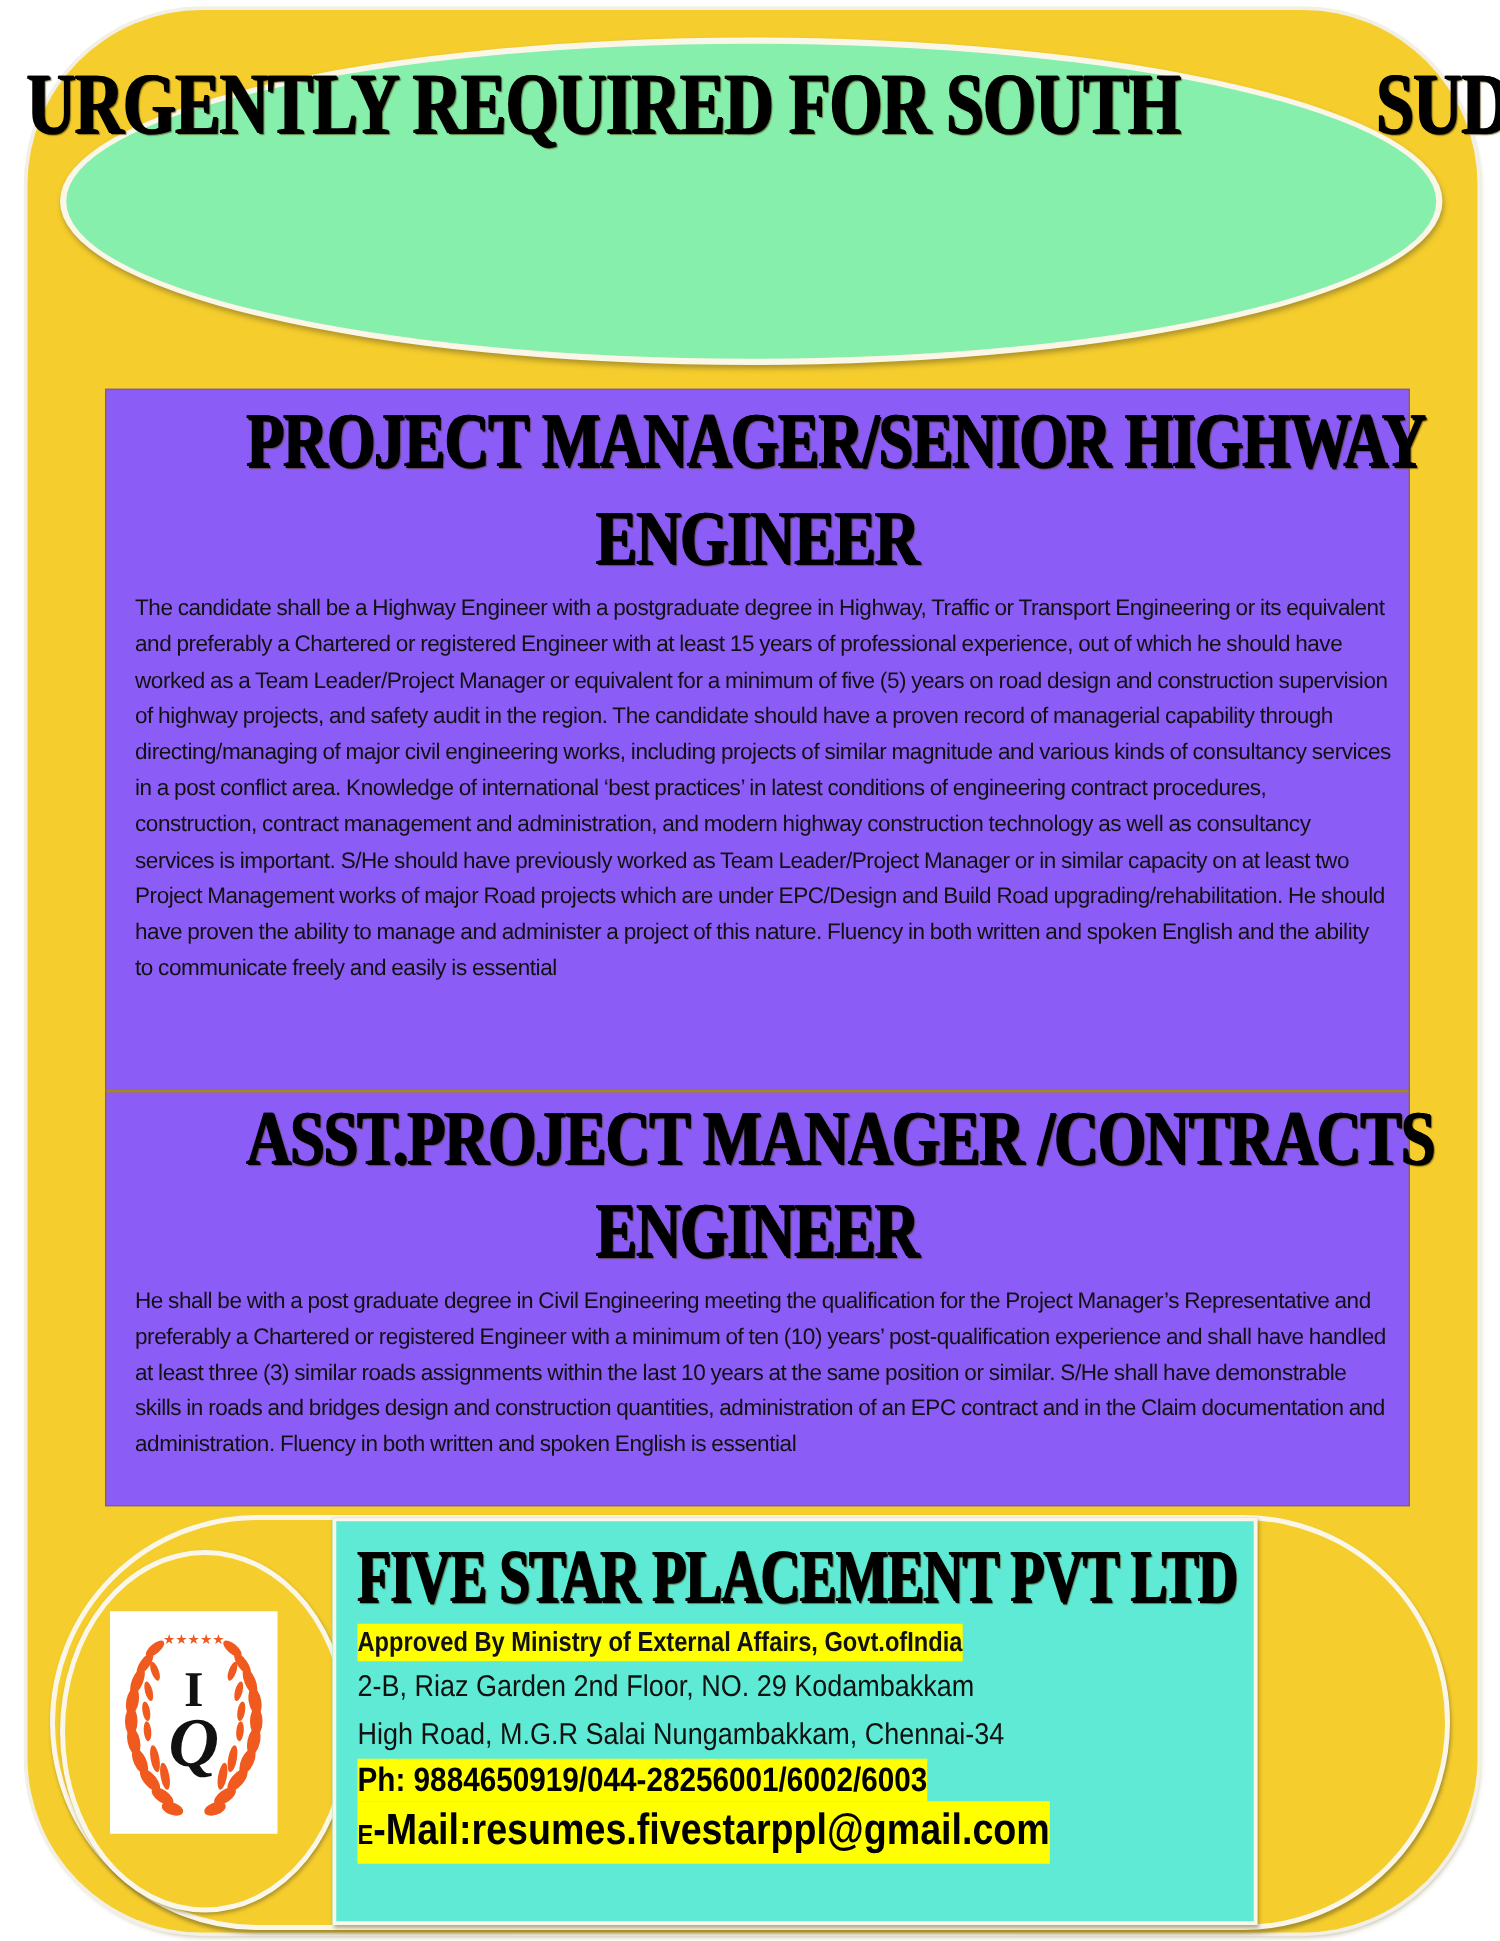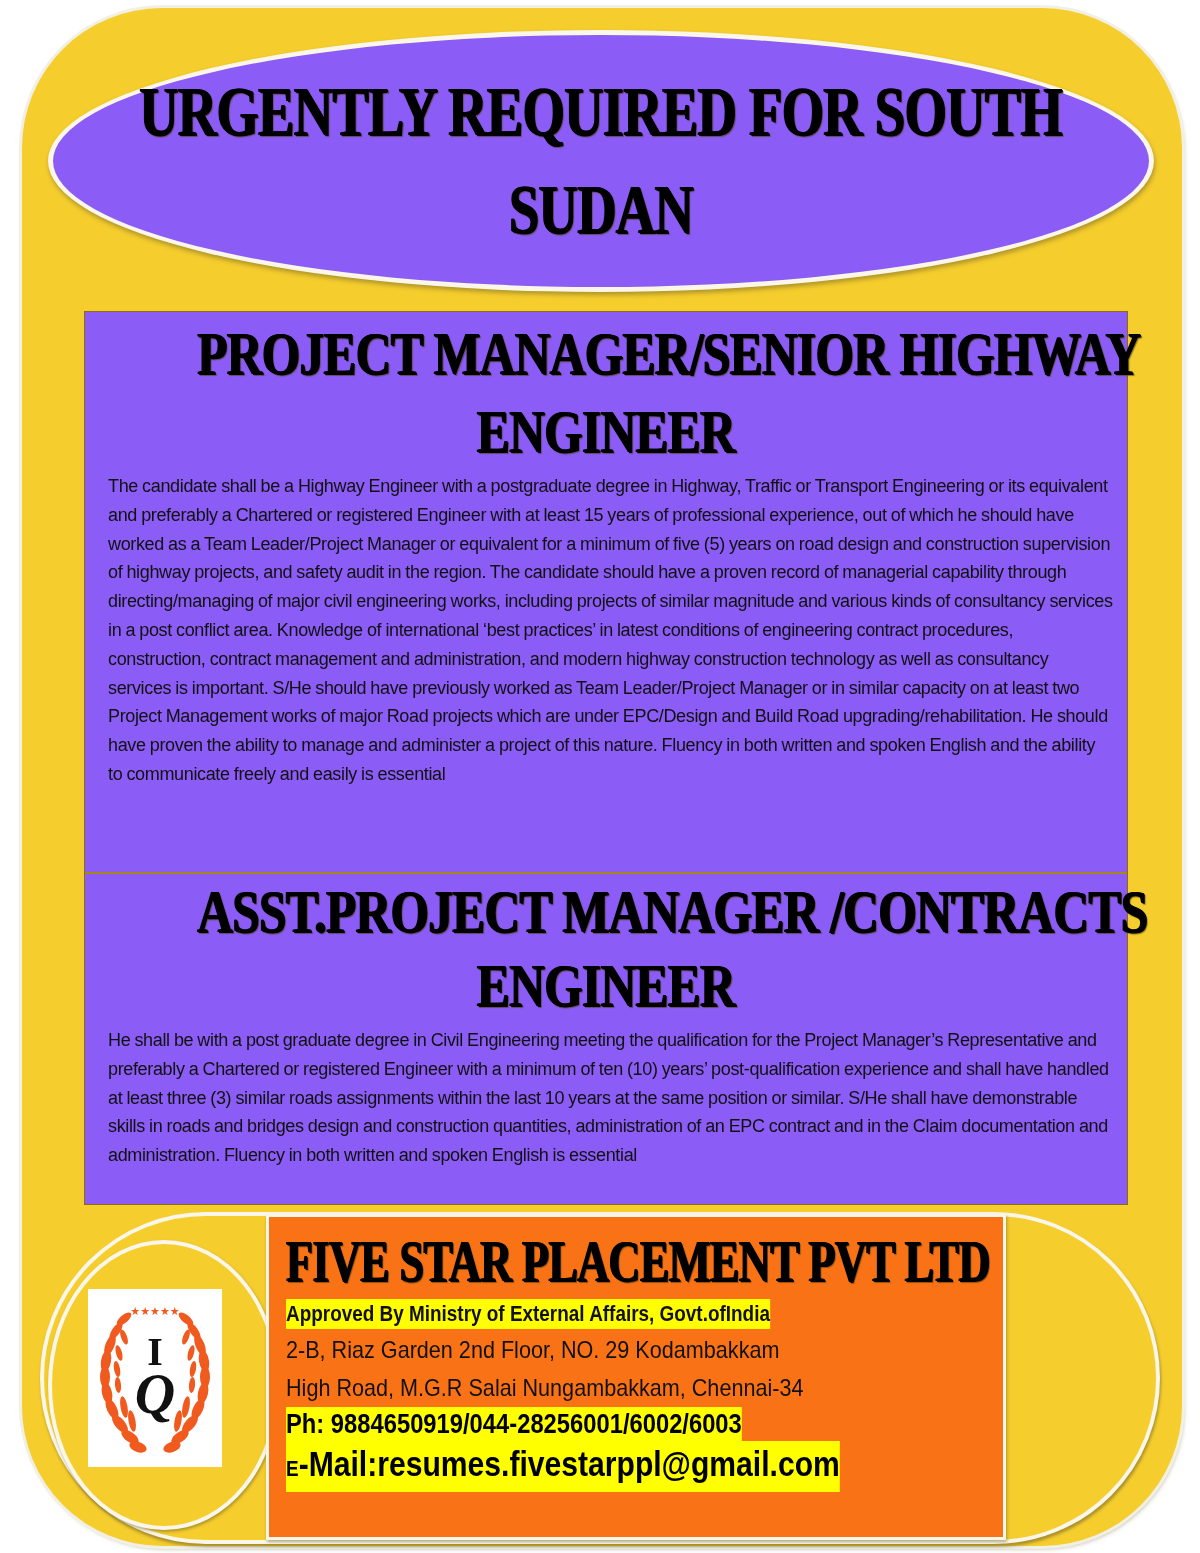--- a/index.html
+++ b/index.html
@@ -7,23 +7,23 @@
     body { position: relative; font-family: "Liberation Sans", sans-serif; }
 
     .poster-bg {
       position: absolute; left: 22px; top: 8px; width: 1160px; height: 1538px;
       background: #f5cd2d; border-radius: 140px;
       box-shadow: 0 0 0 3px #f2efe4, 2px 3px 4px rgba(120,110,60,0.45);
     }
 
     .header-oval {
       position: absolute; left: 48px; top: 30px; width: 1106px; height: 262px;
-      background: #8b5cf6; border: 5px solid #faf6e8; border-radius: 50% / 50%;
+      background: #86efac; border: 5px solid #faf6e8; border-radius: 50% / 50%;
       box-shadow: 1px 3px 4px rgba(110,95,40,0.5);
-      display: flex; flex-direction: column; align-items: center; justify-content: center;
+      display: flex; flex-direction: row; justify-content: center;
     }
     .headline {
       font-family: "Liberation Serif", serif; font-weight: 900; color: #000;
       font-size: 70px; line-height: 98px; text-align: center; letter-spacing: -1px;
       transform: scaleX(0.78); transform-origin: center;
       text-shadow: 1px 1px 0 #000, -1px 0 0 #000, 2px 2px 1px rgba(80,60,0,0.6);
       white-space: nowrap;
     }
 
     .jobs-box {
@@ -63,21 +63,21 @@
       box-shadow: 1px 2px 3px rgba(110,95,40,0.5);
     }
     .logo-box {
       position: absolute; left: 88px; top: 1289px; width: 134px; height: 178px;
       background: #ffffff;
     }
     .logo-box svg { width: 100%; height: 100%; display: block; }
 
     .company-panel {
       position: absolute; left: 266px; top: 1214px; width: 740px; height: 326px;
-      background: #f97316; border: 3px solid #faf6e8;
+      background: #5eead4; border: 3px solid #faf6e8;
       box-shadow: 1px 2px 3px rgba(110,95,40,0.5);
       padding: 10px 0 0 17px;
     }
     .company-name {
       font-family: "Liberation Serif", serif; font-weight: 900; color: #000;
       font-size: 60px; line-height: 68px; letter-spacing: -1px;
       text-shadow: 1px 1px 0 #000, -1px 0 0 #000, 2px 2px 1px rgba(80,60,0,0.6);
       transform: scaleX(0.74); transform-origin: left center; white-space: nowrap;
     }
     .hl { background: #ffff00; display: inline-block; }

